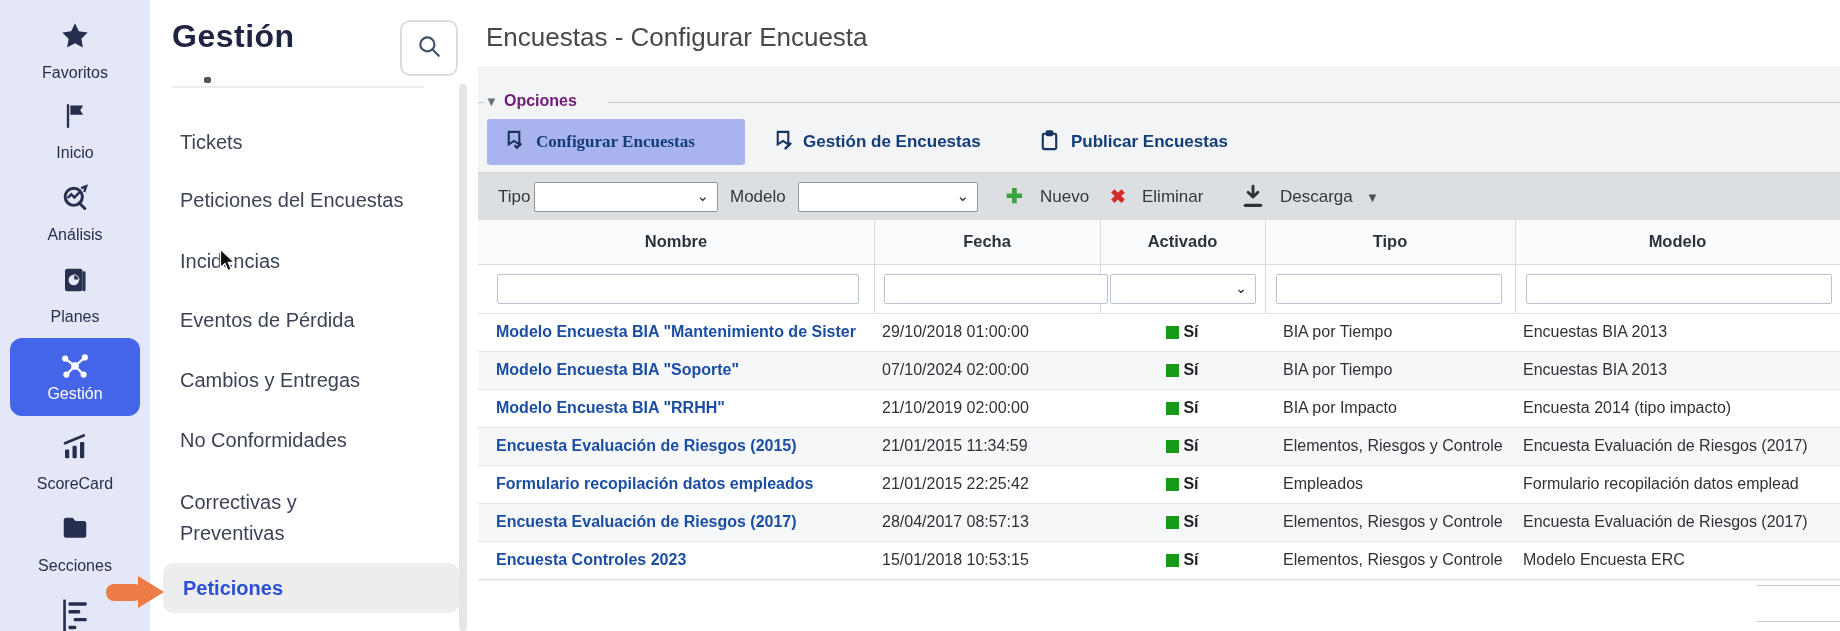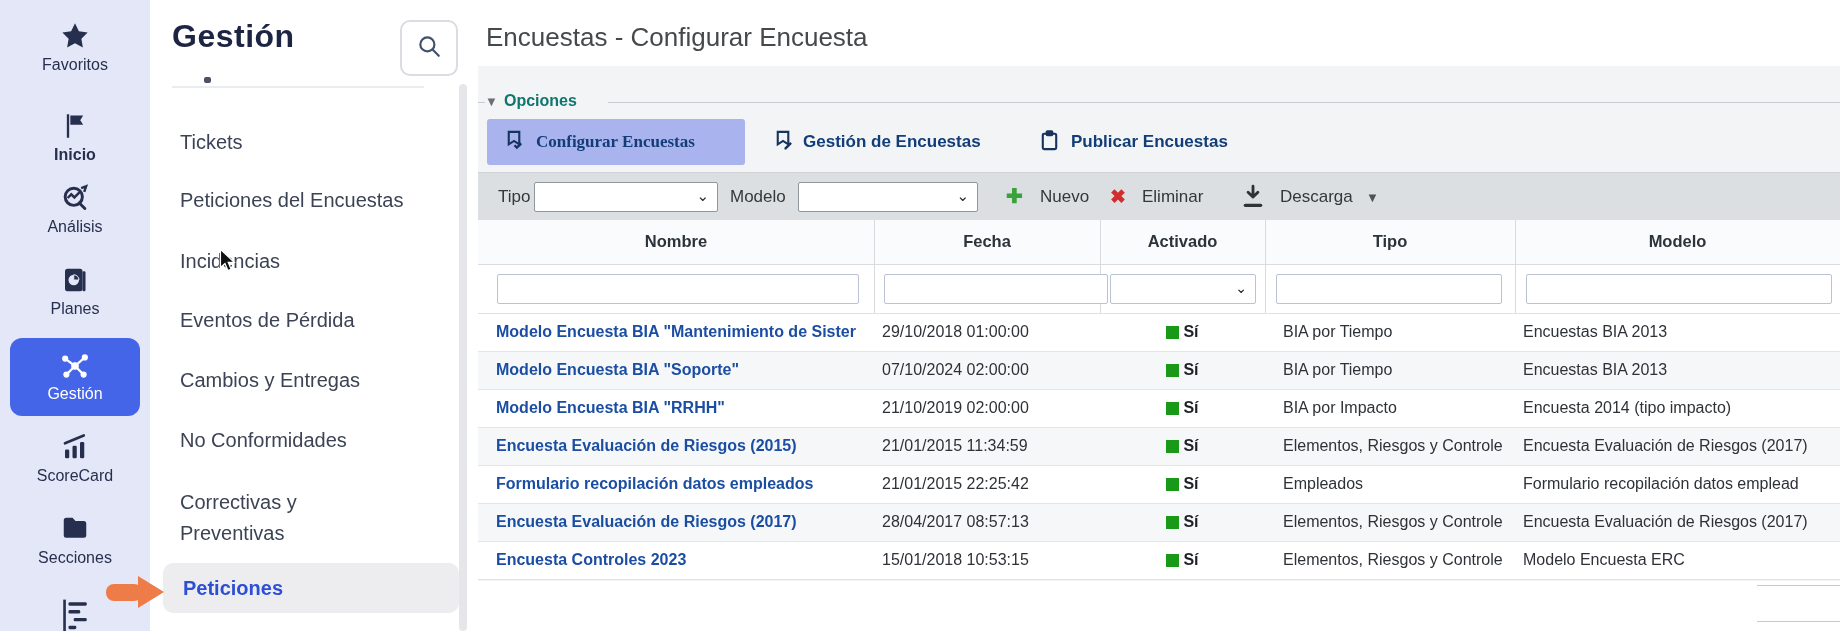--- a/index.html
+++ b/index.html
@@ -7,21 +7,21 @@
   body {
     font-family:"Liberation Sans", sans-serif;
     background:#ffffff; position:relative; overflow:hidden; color:#2e3237;
   }
   .abs { position:absolute; }
 
   
   .rail { position:absolute; left:0; top:0; width:150px; height:631px; background:#e4e7f8; }
   .rail-item { position:absolute; left:0; width:150px; text-align:center; color:#272f4e; cursor:pointer; }
   .rail-item .ric { height:32px; display:flex; align-items:center; justify-content:center; }
-  .rail-item .rlb { font-size:16px; margin-top:4px; }
+  .rail-item .rlb { font-size:16px; margin-top:12px; }
   .rail-active { position:absolute; left:10px; width:130px; height:78px; background:#4565e8;
                  border-radius:12px; color:#ffffff; text-align:center; cursor:pointer; }
   .rail-active .ric { height:32px; margin-top:12px; display:flex; align-items:center; justify-content:center; }
   .rail-active .rlb { font-size:16px; margin-top:3px; }
 
   
   .sidebar { position:absolute; left:150px; top:0; width:320px; height:631px; background:#ffffff; }
   .sb-title { position:absolute; left:22px; top:18px; font-size:32px; font-weight:600; color:#1d2543; letter-spacing:.5px; }
   .sb-search { position:absolute; left:250px; top:20px; width:58px; height:56px; background:#fff;
                border:2px solid #d9dce1; border-radius:10px; display:flex; align-items:center; justify-content:center; cursor:pointer; }
@@ -36,21 +36,21 @@
 
   
   .oarrow-bar { position:absolute; left:106px; top:584px; width:36px; height:17px; background:#ee7c49; border-radius:8px; }
   .oarrow-tip { position:absolute; left:138px; top:576px; width:0; height:0;
                 border-top:16px solid transparent; border-bottom:16px solid transparent; border-left:26px solid #ee7c49; }
 
   
   .page-title { position:absolute; left:486px; top:22px; font-size:26px; color:#45494c; }
   .panel { position:absolute; left:478px; top:66px; width:1362px; height:520px; background:#f2f4f6; }
   .legend-caret { position:absolute; left:485px; top:94px; font-size:13px; color:#6a7076; }
-  .legend-text  { position:absolute; left:504px; top:92px; font-size:16px; font-weight:bold; color:#0f766e; }
+  .legend-text  { position:absolute; left:504px; top:92px; font-size:16px; font-weight:bold; color:#701a75; }
   .legend-line  { position:absolute; top:102px; height:1px; background:#c8cdd1; }
   .tab { position:absolute; top:119px; height:46px; display:flex; align-items:center; gap:10px;
          padding:0 16px; cursor:pointer; }
   .tab .tlb { font-size:17px; font-weight:bold; color:#133d78; white-space:nowrap; }
   .tab.active { background:#a9b3ed; border-radius:3px; }
 
   .toolbar { position:absolute; left:478px; top:172px; width:1362px; height:48px; background:#dbdfe2; border-top:1px solid #cfd3d6; }
   .tb-label { position:absolute; top:187px; font-size:17px; color:#34383b; }
   .tb-select { position:absolute; top:182px; height:30px; background:#fff; border:1px solid #8f979e; border-radius:2px; cursor:pointer; }
   .tb-select .chev { position:absolute; right:8px; top:4px; font-size:15px; color:#222; }
@@ -92,21 +92,21 @@
 
   <div class="rail-item" style="top:20px;">
     <div class="ric">
       <svg width="30" height="30" viewBox="0 0 24 24">
           <path fill="#272f4e" d="M12 1.8l3.1 6.4 7 1-5 4.9 1.2 7-6.3-3.3-6.3 3.3 1.2-7-5-4.9 7-1z"></path>
         </svg>
     </div>
     <div class="rlb">Favoritos</div>
   </div>
 
-  <div class="rail-item" style="top:110px;font-weight:bold;">
+  <div class="rail-item" style="top:100px;">
     <div class="ric">
       <svg width="28" height="30" viewBox="0 0 24 24">
           <path fill="#272f4e" d="M5 2h2v20H5zM8 3h11l-2.5 4L19 11H8z"></path>
         </svg>
     </div>
     <div class="rlb">Inicio</div>
   </div>
 
   <div class="rail-item" style="top:182px;">
     <div class="ric">

